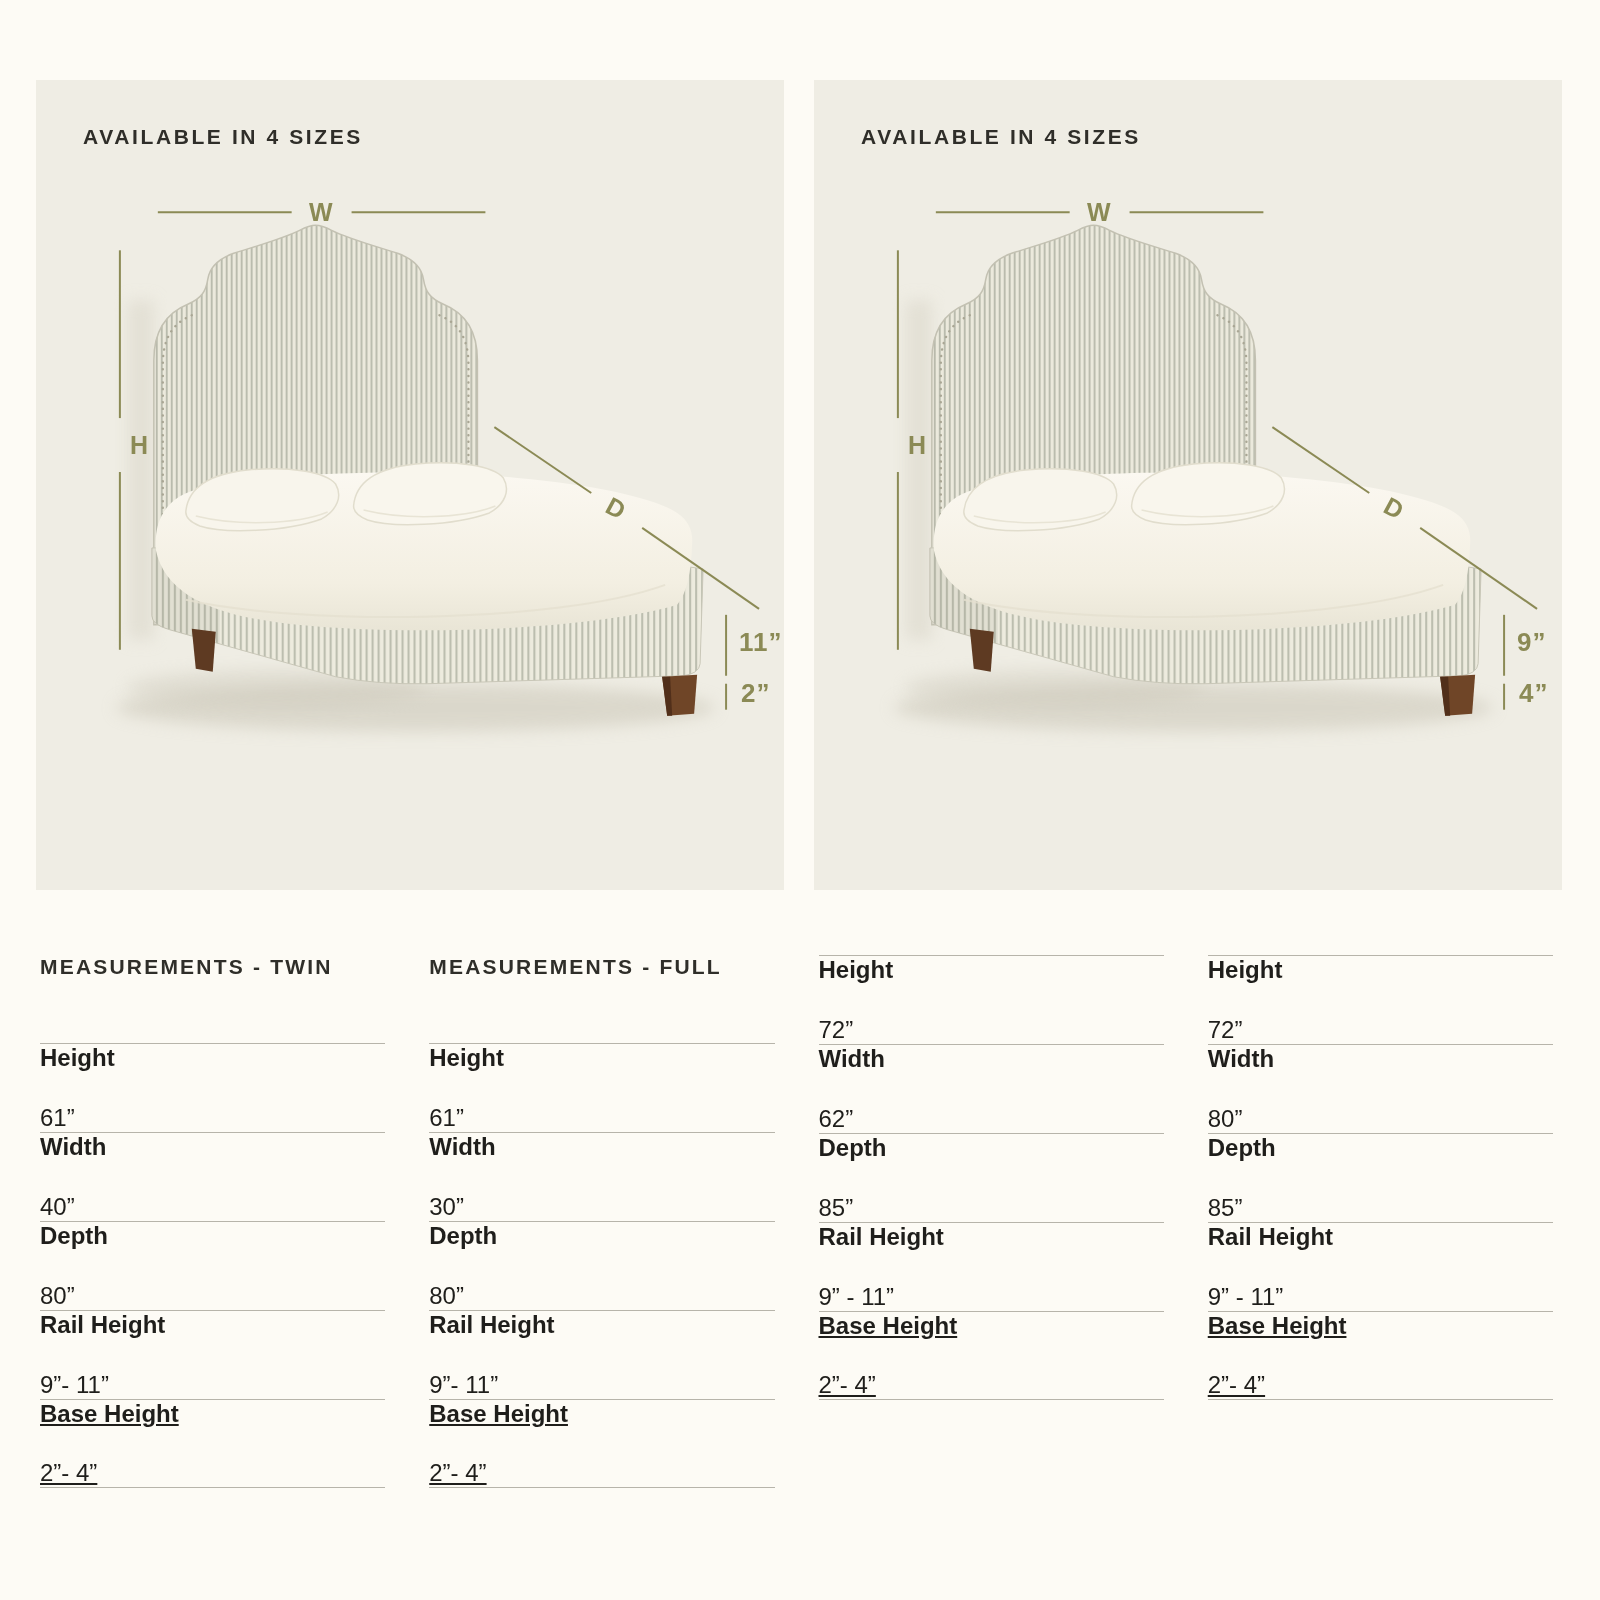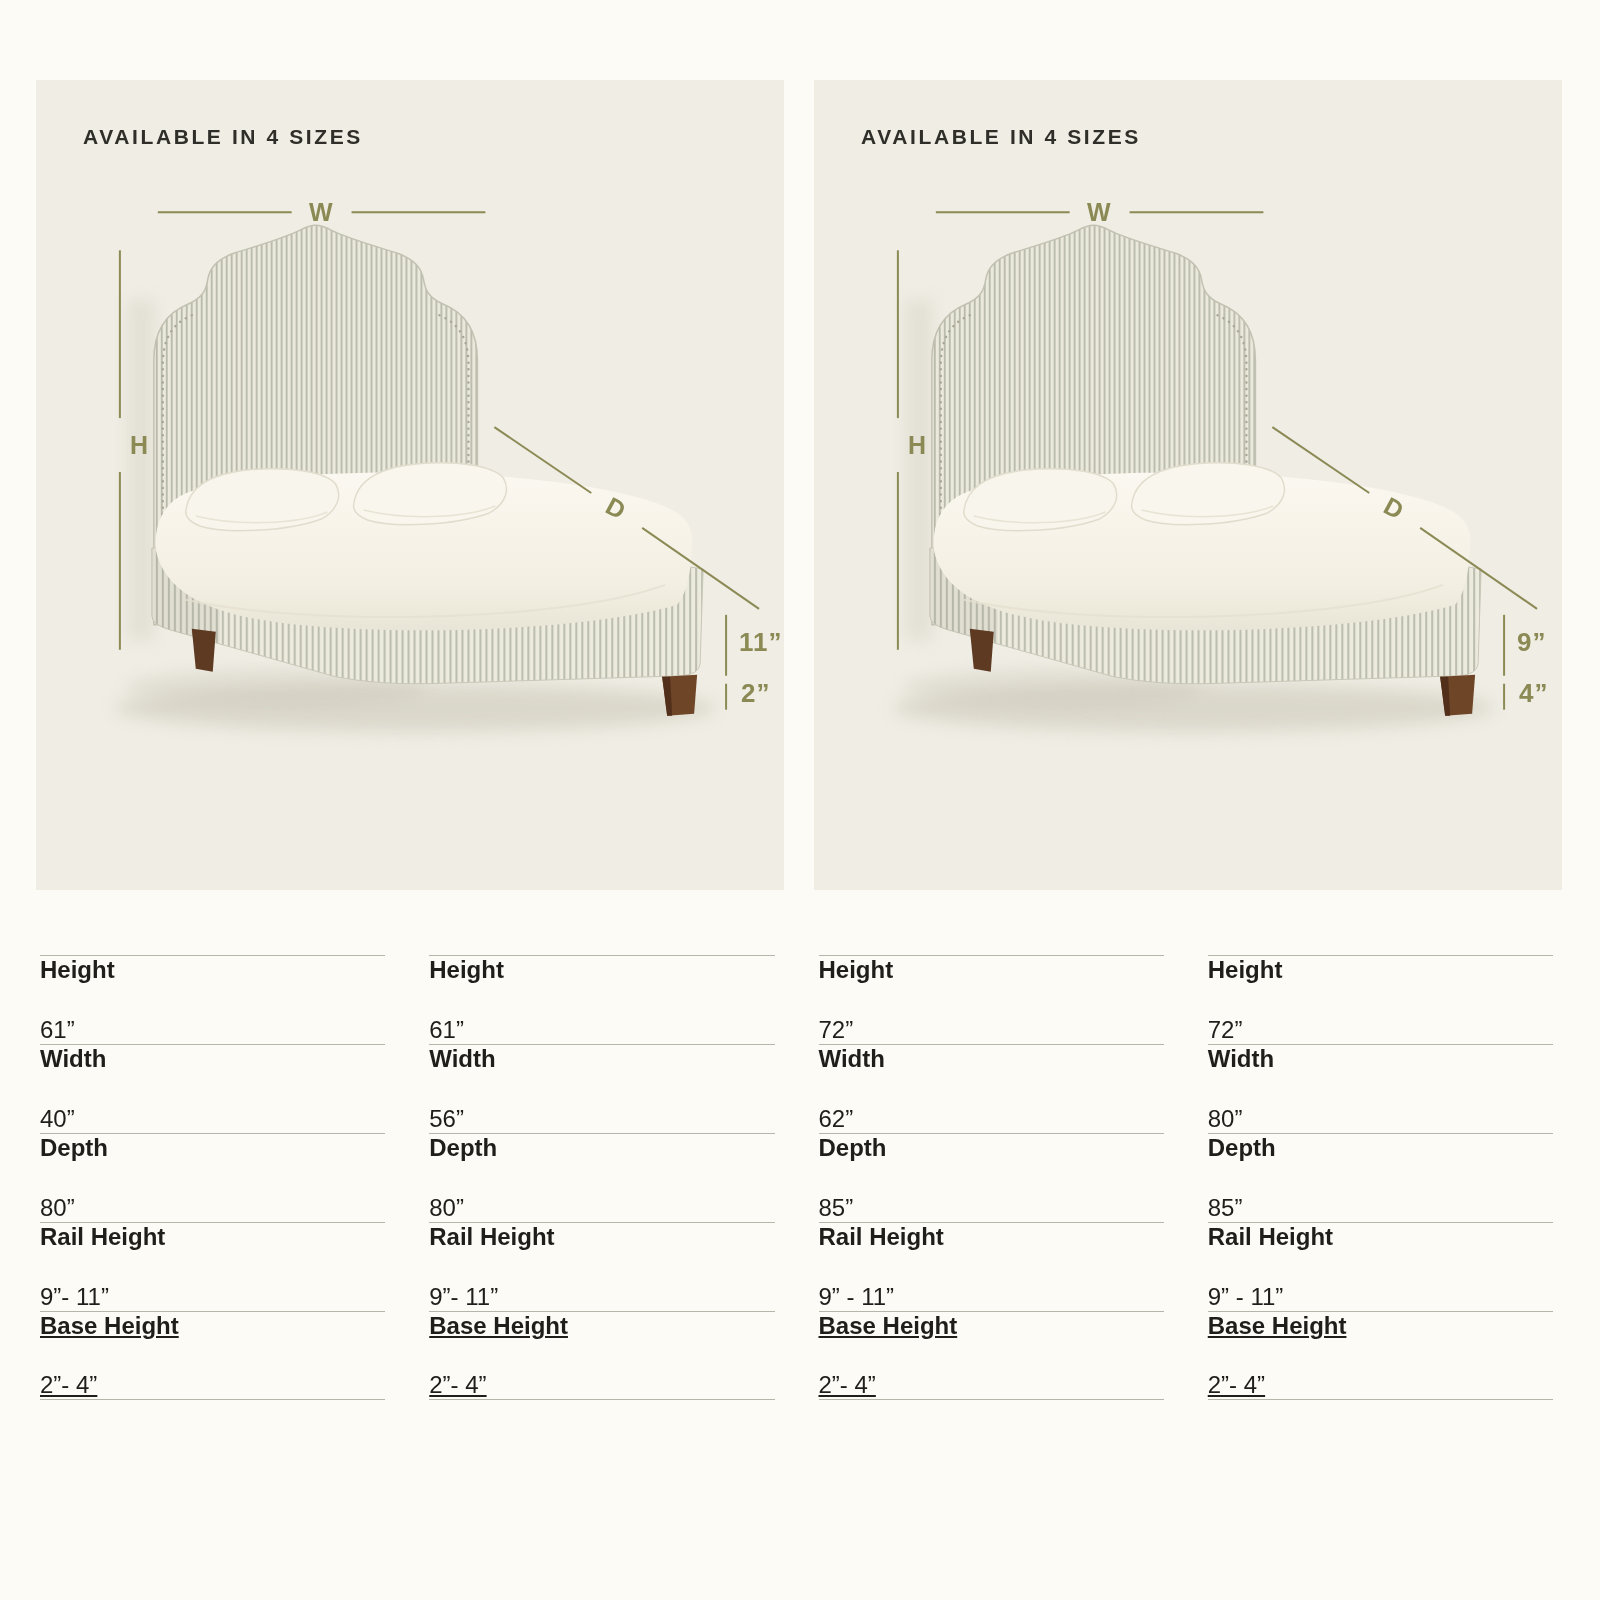--- a/index.html
+++ b/index.html
@@ -240,20 +240,21 @@
         <text class="dim-num" x="706" y="622">4”</text>
       </g>
     </svg>
     <div class="panel-title">AVAILABLE IN 4 SIZES</div>
   </section>
 </div>
 
 <div class="tables">
 
   <div class="m-table">
+    <div class="m-title">MEASUREMENTS - TWIN</div>
     <div class="m-row">
       <span class="m-label">Height</span>
       <span class="m-value">61”</span>
     </div>
     <div class="m-row">
       <span class="m-label">Width</span>
       <span class="m-value">40”</span>
     </div>
     <div class="m-row">
       <span class="m-label">Depth</span>
@@ -263,27 +264,28 @@
       <span class="m-label">Rail Height</span>
       <span class="m-value">9”- 11”</span>
     </div>
     <div class="m-row">
       <span class="m-label">Base Height</span>
       <span class="m-value">2”- 4”</span>
     </div>
   </div>
 
   <div class="m-table">
+    <div class="m-title">MEASUREMENTS - FULL</div>
     <div class="m-row">
       <span class="m-label">Height</span>
       <span class="m-value">61”</span>
     </div>
     <div class="m-row">
       <span class="m-label">Width</span>
-      <span class="m-value">56”</span>
+      <span class="m-value">30”</span>
     </div>
     <div class="m-row">
       <span class="m-label">Depth</span>
       <span class="m-value">80”</span>
     </div>
     <div class="m-row">
       <span class="m-label">Rail Height</span>
       <span class="m-value">9”- 11”</span>
     </div>
     <div class="m-row">

